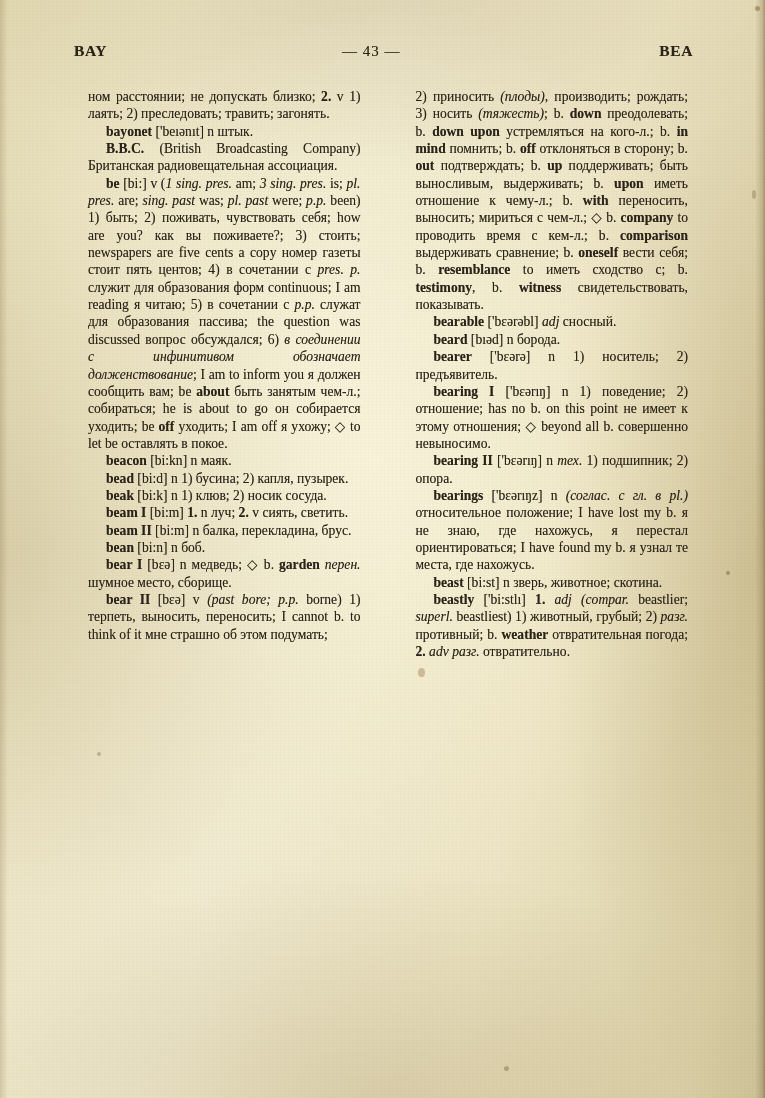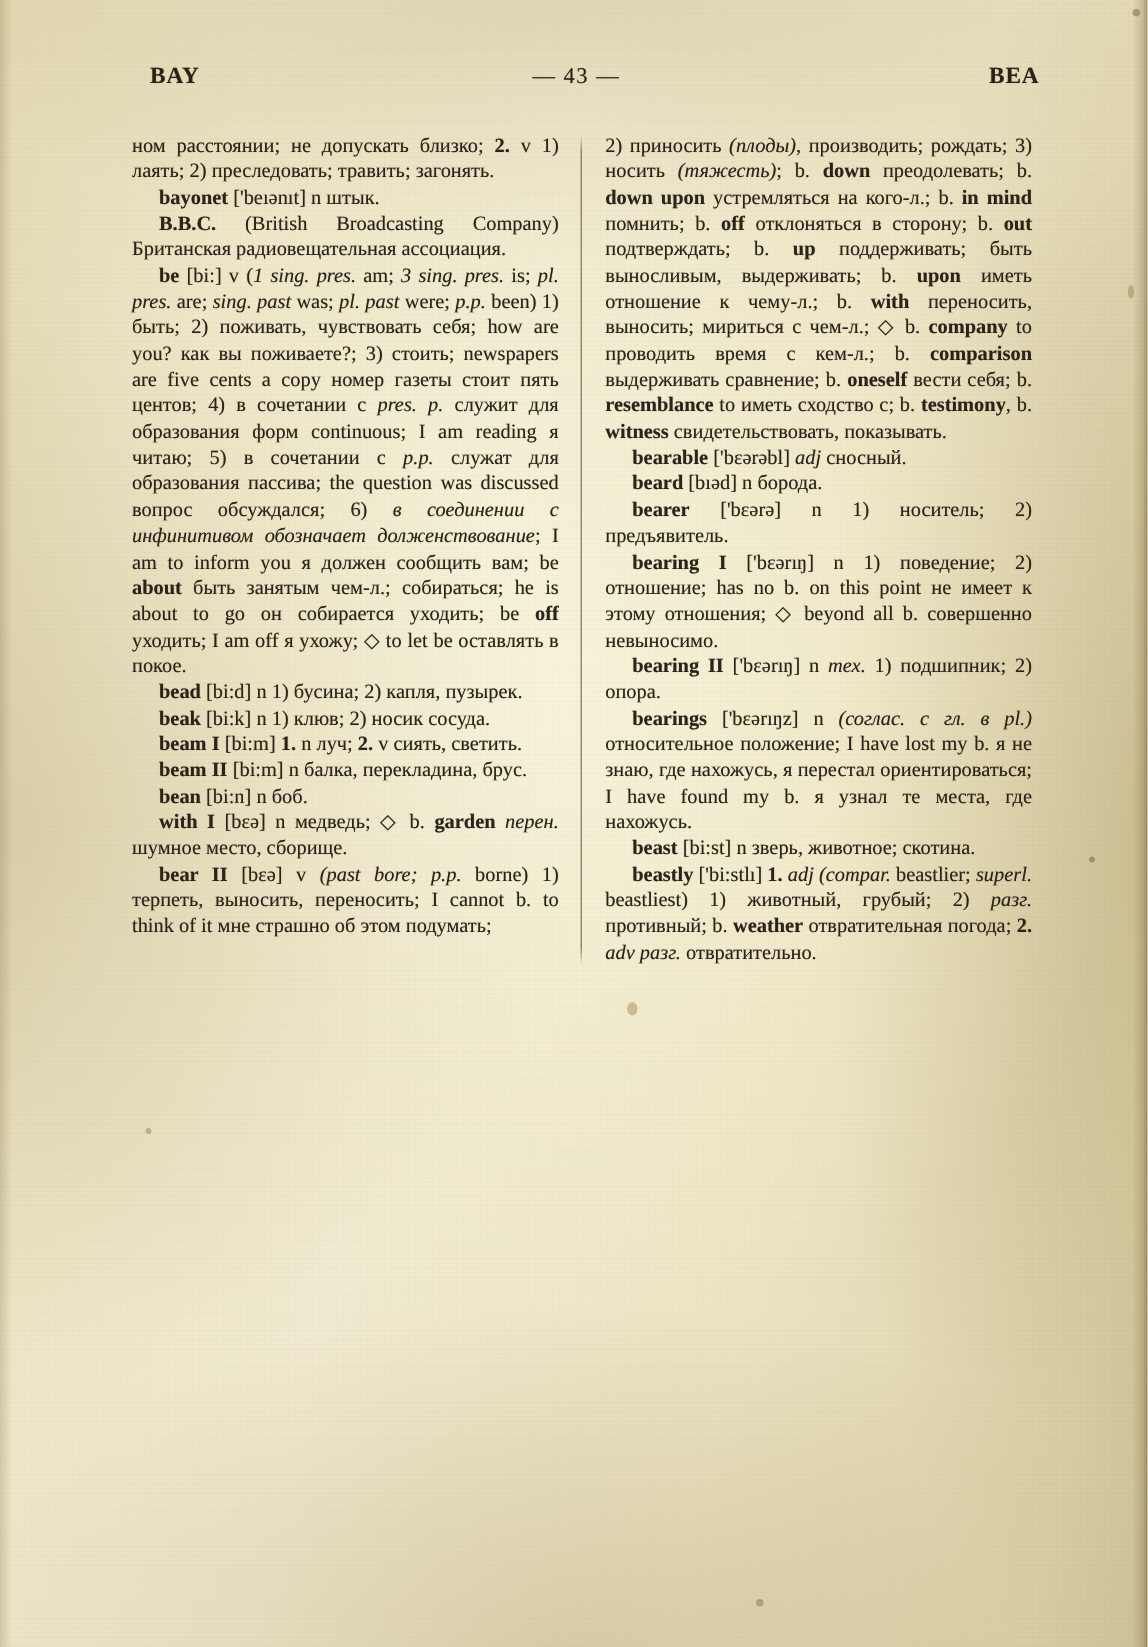--- a/index.html
+++ b/index.html
@@ -38,21 +38,21 @@
   }
   .content {
     position: absolute;
     inset: 0;
     z-index: 3;
   }
   
   .running-head {
     position: absolute;
     top: 42px;
-    left: 100px;
+    left: 74px;
     right: 72px;
     display: flex;
     justify-content: space-between;
     align-items: baseline;
     font-family: "Liberation Serif", serif;
     font-weight: bold;
     font-size: 15.5px;
     letter-spacing: 0.6px;
     color: #2a2318;
   }
@@ -62,21 +62,21 @@
     letter-spacing: 1px;
     position: relative;
     left: -12px;
   }
   .columns {
     position: absolute;
     top: 88px;
     left: 88px;
     width: 600px;
     display: flex;
-    gap: 0;
+    gap: 12px;
   }
   .col {
     width: 285px;
     font-size: 13.6px;
     line-height: 17.35px;
     color: #29231a;
     text-align: justify;
   }
   .col-left { padding-right: 14px; }
   .col-right { padding-left: 16px; }
@@ -127,26 +127,27 @@
     <span>BEA</span>
   </div>
 
   <div class="columns">
 
     <div class="col col-left">
       <p class="entry cont">ном расстоянии; не допускать близко; <span class="hw">2.</span> v 1) лаять; 2) преследовать; травить; загонять.</p>
       <p class="entry"><span class="hw">bayonet</span> ['beıənıt] n штык.</p>
       <p class="entry"><span class="hw">B.B.C.</span> (British Broadcasting Company) Британская радиовещательная ассоциация.</p>
       <p class="entry"><span class="hw">be</span> [bi:] v (<span class="it">1 sing. pres.</span> am; <span class="it">3 sing. pres.</span> is; <span class="it">pl. pres.</span> are; <span class="it">sing. past</span> was; <span class="it">pl. past</span> were; <span class="it">p.p.</span> been) 1) быть; 2) поживать, чувствовать себя; how are you? как вы поживаете?; 3) стоить; newspapers are five cents a copy номер газеты стоит пять центов; 4) в сочетании с <span class="it">pres. p.</span> служит для образования форм continuous; I am reading я читаю; 5) в сочетании с <span class="it">p.p.</span> служат для образования пассива; the question was discussed вопрос обсуждался; 6) <span class="it">в соединении с инфинитивом обозначает долженствование</span>; I am to inform you я должен сообщить вам; be <span class="hw">about</span> быть занятым чем-л.; собираться; he is about to go он собирается уходить; be <span class="hw">off</span> уходить; I am off я ухожу; ◇ to let be оставлять в покое.</p>
+      <p class="entry"><span class="hw">beacon</span> [bi:kn] n маяк.</p>
       <p class="entry"><span class="hw">bead</span> [bi:d] n 1) бусина; 2) капля, пузырек.</p>
       <p class="entry"><span class="hw">beak</span> [bi:k] n 1) клюв; 2) носик сосуда.</p>
       <p class="entry"><span class="hw">beam I</span> [bi:m] <span class="hw">1.</span> n луч; <span class="hw">2.</span> v сиять, светить.</p>
       <p class="entry"><span class="hw">beam II</span> [bi:m] n балка, перекладина, брус.</p>
       <p class="entry"><span class="hw">bean</span> [bi:n] n боб.</p>
-      <p class="entry"><span class="hw">with I</span> [bɛə] n медведь; ◇ b. <span class="hw">garden</span> <span class="it">перен.</span> шумное место, сборище.</p>
+      <p class="entry"><span class="hw">bear I</span> [bɛə] n медведь; ◇ b. <span class="hw">garden</span> <span class="it">перен.</span> шумное место, сборище.</p>
       <p class="entry"><span class="hw">bear II</span> [bɛə] v <span class="it">(past bore; <span class="it">p.p.</span></span> borne) 1) терпеть, выносить, переносить; I cannot b. to think of it мне страшно об этом подумать;</p>
     </div>
 
     <div class="rule"></div>
 
     <div class="col col-right">
       <p class="entry cont">2) приносить <span class="it">(плоды)</span>, производить; рождать; 3) носить <span class="it">(тяжесть)</span>; b. <span class="hw">down</span> преодолевать; b. <span class="hw">down upon</span> устремляться на кого-л.; b. <span class="hw">in mind</span> помнить; b. <span class="hw">off</span> отклоняться в сторону; b. <span class="hw">out</span> подтверждать; b. <span class="hw">up</span> поддерживать; быть выносливым, выдерживать; b. <span class="hw">upon</span> иметь отношение к чему-л.; b. <span class="hw">with</span> переносить, выносить; мириться с чем-л.; ◇ b. <span class="hw">company</span> to проводить время с кем-л.; b. <span class="hw">comparison</span> выдерживать сравнение; b. <span class="hw">oneself</span> вести себя; b. <span class="hw">resemblance</span> to иметь сходство с; b. <span class="hw">testimony</span>, b. <span class="hw">witness</span> свидетельствовать, показывать.</p>
       <p class="entry"><span class="hw">bearable</span> ['bɛərəbl] <span class="it">adj</span> сносный.</p>
       <p class="entry"><span class="hw">beard</span> [bıəd] n борода.</p>
       <p class="entry"><span class="hw">bearer</span> ['bɛərə] n 1) носитель; 2) предъявитель.</p>

